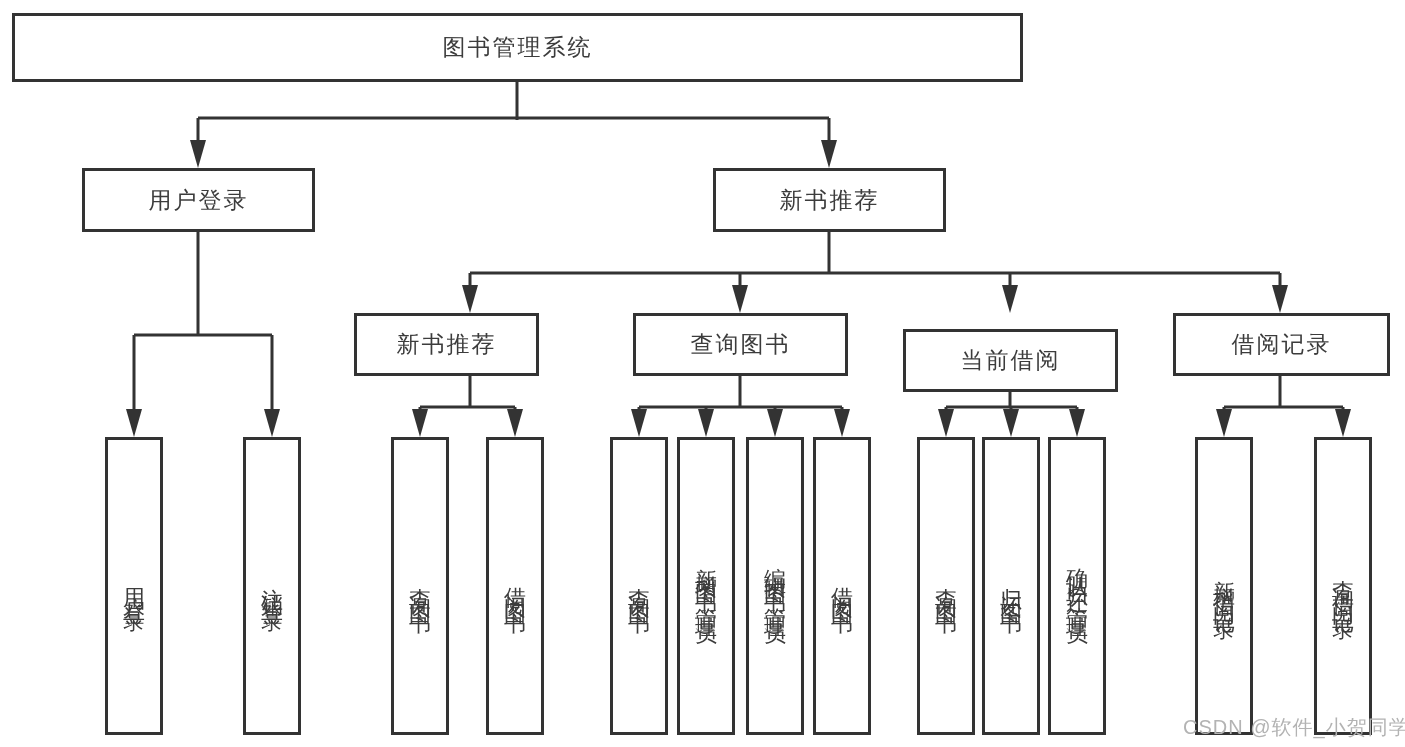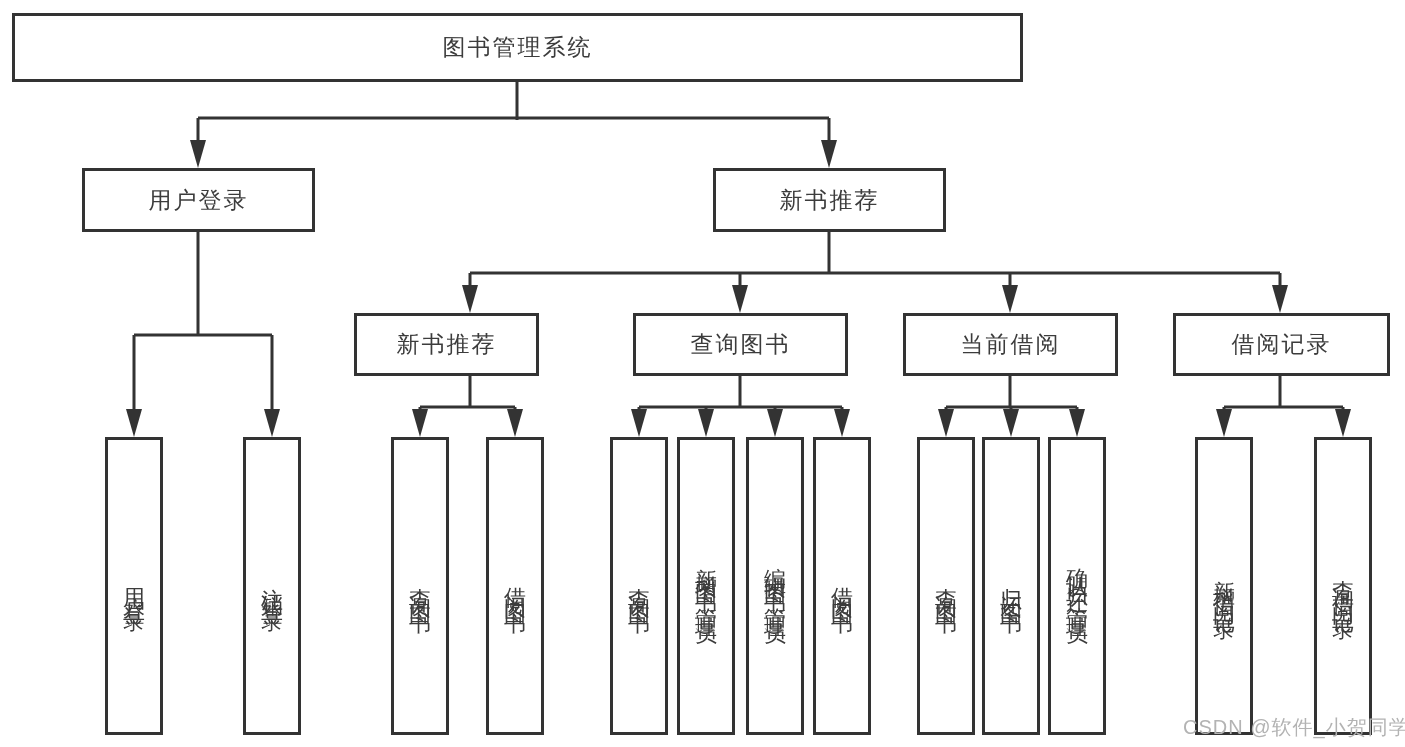--- a/index.html
+++ b/index.html
@@ -96,21 +96,21 @@
     </g>
   </svg>
 
   <div class="box" style="left:12px; top:13px; width:1011px; height:69px;">图书管理系统</div>
 
   <div class="box" style="left:82px; top:168px; width:233px; height:64px;">用户登录</div>
   <div class="box" style="left:713px; top:168px; width:233px; height:64px;">新书推荐</div>
 
   <div class="box" style="left:354px; top:313px; width:185px; height:63px;">新书推荐</div>
   <div class="box" style="left:633px; top:313px; width:215px; height:63px;">查询图书</div>
-  <div class="box" style="left:903px; top:313px; width:215px; height:63px;">当前借阅</div>
+  <div class="box" style="left:903px; top:329px; width:215px; height:63px;">当前借阅</div>
   <div class="box" style="left:1173px; top:313px; width:217px; height:63px;">借阅记录</div>
 
   <div class="box leaf" style="left:105px; top:437px; width:58px; height:298px;">用户登录</div>
   <div class="box leaf" style="left:243px; top:437px; width:58px; height:298px;">注销登录</div>
 
   <div class="box leaf" style="left:391px; top:437px; width:58px; height:298px;">查询图书</div>
   <div class="box leaf" style="left:486px; top:437px; width:58px; height:298px;">借阅图书</div>
 
   <div class="box leaf" style="left:610px; top:437px; width:58px; height:298px;">查询图书</div>
   <div class="box leaf" style="left:677px; top:437px; width:58px; height:298px;">新增图书（管理员）</div>

